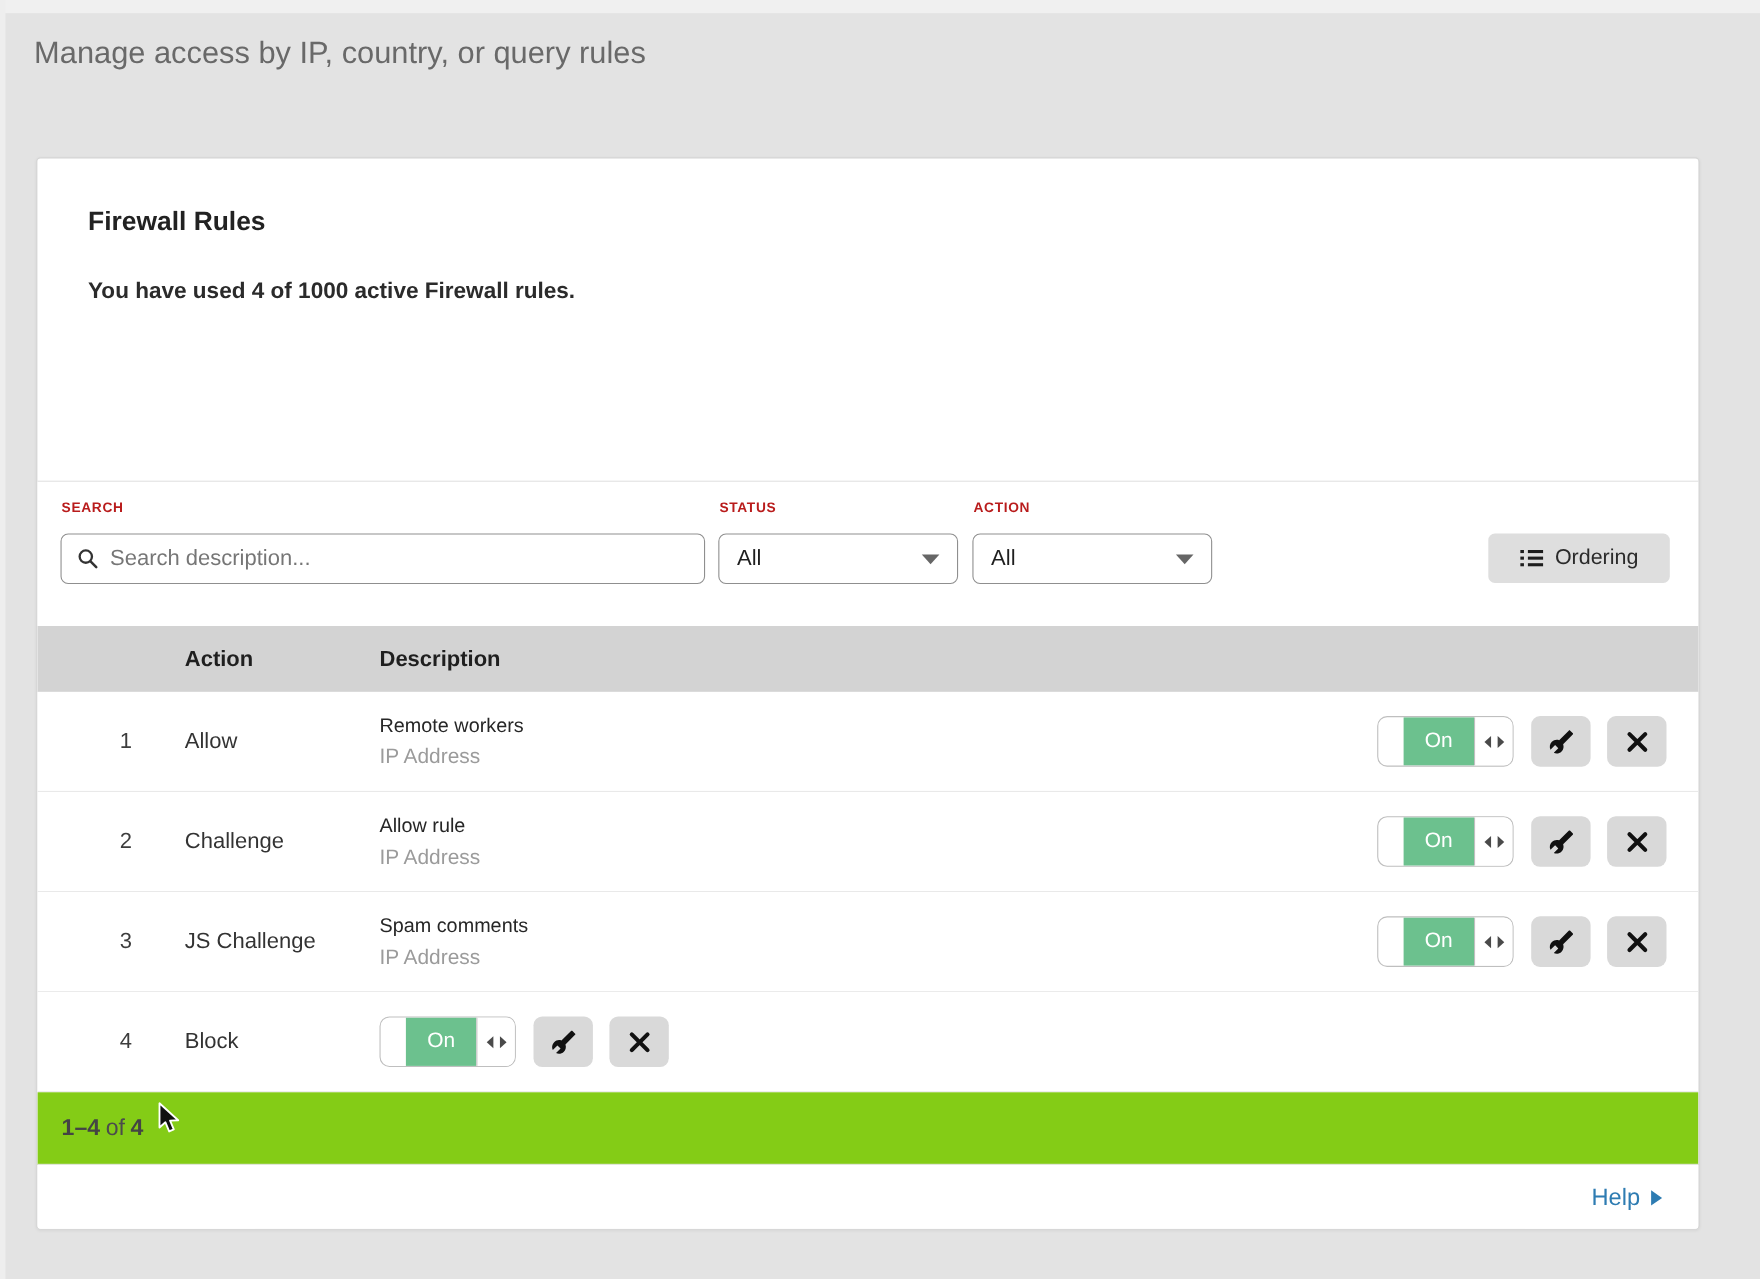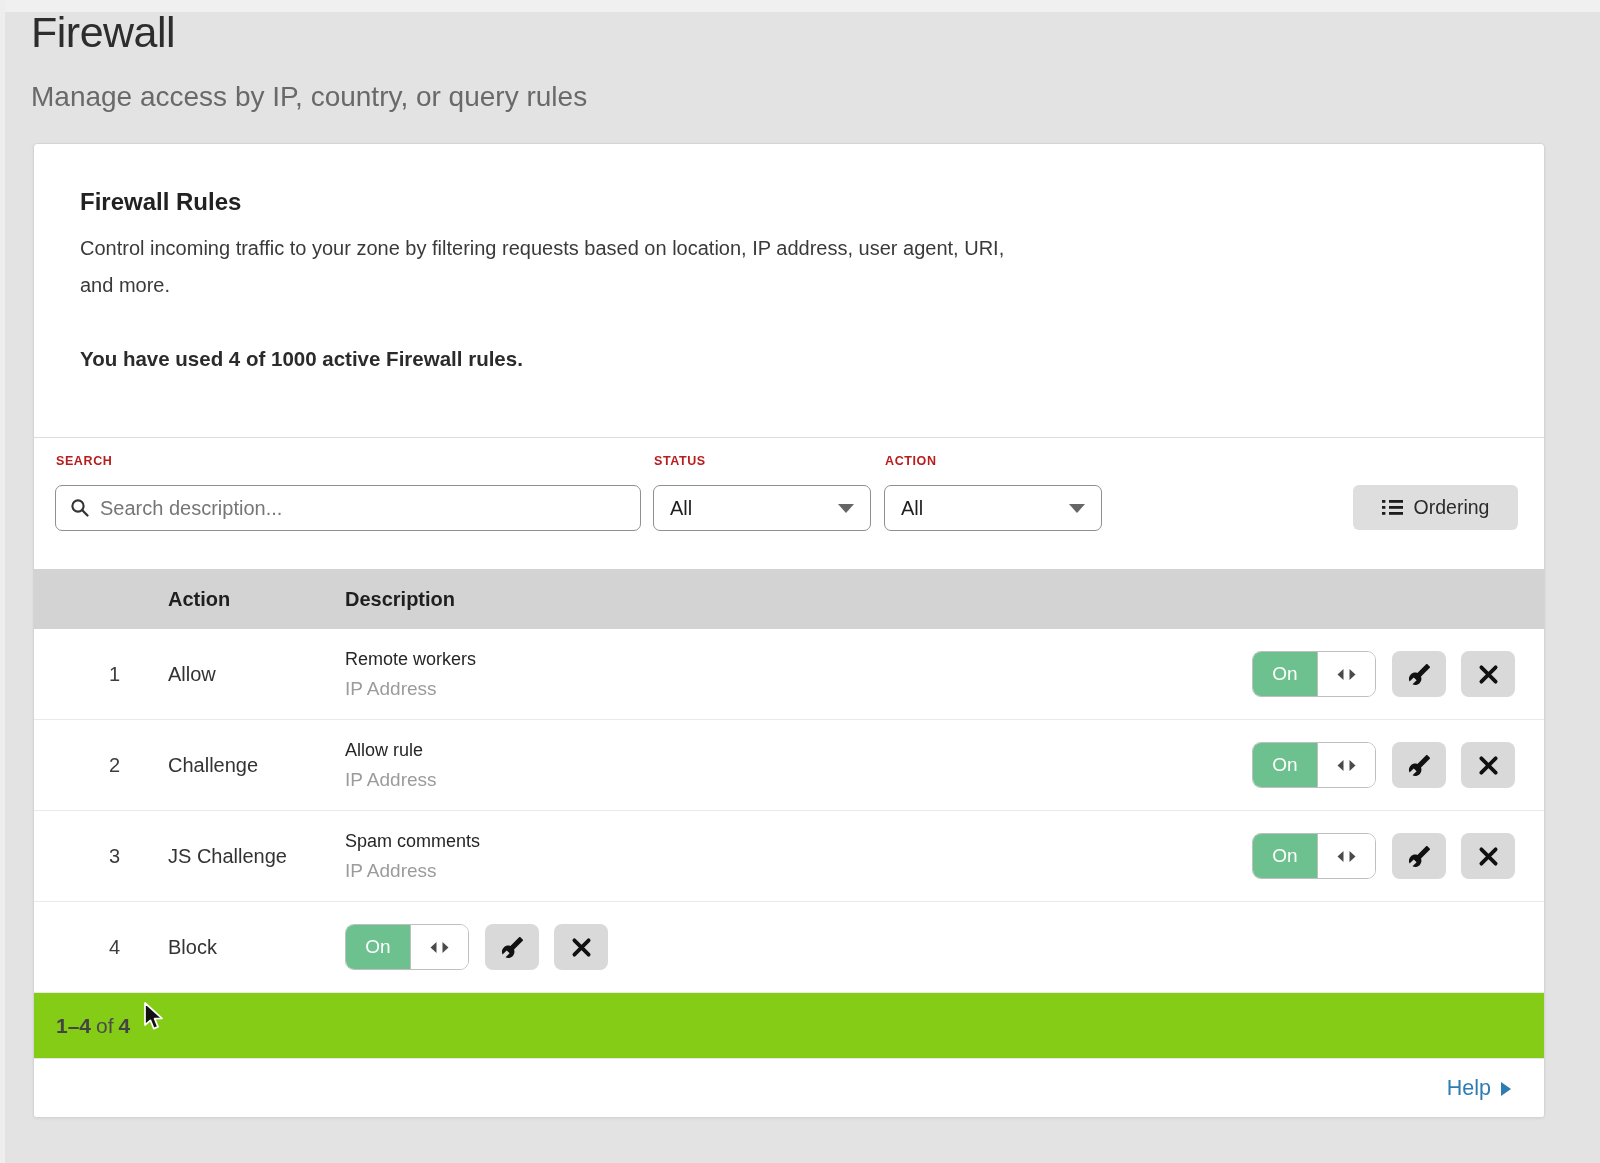--- a/index.html
+++ b/index.html
@@ -23,21 +23,21 @@
   .panel {
     position: absolute; left: 33px; top: 143px; width: 1512px; height: 975px;
     background: #ffffff; border: 1px solid #d4d4d4; border-radius: 4px;
     box-shadow: 0 1px 3px rgba(0,0,0,0.06);
     overflow: hidden;
   }
 
   
   .hero { display: flex; height: 294px; border-bottom: 1px solid #dcdcdc; }
   .hero-left { flex: 1; padding: 44px 40px 0 46px; }
-  .hero-heading { font-size: 24px; font-weight: 700; color: #222; margin-bottom: 14px; }
+  .hero-heading { font-size: 24px; font-weight: 700; color: #222; margin-bottom: 30px; }
   .hero-desc { font-size: 20px; line-height: 37px; color: #3a3a3a; max-width: 945px; margin-bottom: 36px; }
   .hero-usage { font-size: 20.5px; line-height: 37px; font-weight: 700; color: #2b2b2b; }
   .hero-right {
     width: 455px; background: #ececec; border-left: 1px solid #d8d8d8;
     display: flex; align-items: center; justify-content: center;
   }
   .create-btn {
     width: 249px; height: 44px; background: #2173a8; color: #ffffff;
     border: none; border-radius: 5px; font-size: 20px; font-weight: 600;
     font-family: inherit; cursor: pointer;
@@ -91,21 +91,21 @@
   .desc-title { font-size: 18px; color: #262626; }
   .desc-sub { font-size: 19px; color: #9b9b9b; }
   .col-controls { display: flex; align-items: center; margin-right: 29px; }
 
   .toggle {
     display: flex; width: 124px; height: 46px; border: 1px solid #bfbfbf;
     border-radius: 9px; overflow: hidden; cursor: pointer; background: #fff;
   }
   .toggle-on {
     width: 64px; background: #6cc18e; color: #fff; font-size: 19px; font-weight: 500;
-    display: flex; align-items: center; justify-content: center;
+    display: flex; align-items: center; justify-content: center; margin-left: 23px;
   }
   .toggle-knob {
     flex: 1; background: #fff; border-left: 1px solid #bfbfbf;
     display: flex; align-items: center; justify-content: center;
   }
   .icon-btn {
     width: 54px; height: 46px; background: #d9d9d9; border: none; border-radius: 8px;
     display: flex; align-items: center; justify-content: center; cursor: pointer;
   }
   .gap16 { width: 16px; } .gap15 { width: 15px; }
@@ -121,30 +121,28 @@
 
   .cursor { position: absolute; left: 143px; top: 1001px; pointer-events: none; }
 </style>
 </head>
 <body>
 
 <div class="edge-top"></div>
 <div class="edge-left"></div>
 
 <div class="page-header">
-  <div class="page-title">Firewall</div>
   <div class="page-subtitle">Manage access by IP, country, or query rules</div>
 </div>
 
 <div class="panel">
 
   <div class="hero">
     <div class="hero-left">
       <div class="hero-heading">Firewall Rules</div>
-      <div class="hero-desc">Control incoming traffic to your zone by filtering requests based on location, IP address, user agent, URI, and more.</div>
       <div class="hero-usage">You have used 4 of 1000 active Firewall rules.</div>
     </div>
   </div>
 
   <div class="filters">
     <div class="filter-label lbl-search">SEARCH</div>
     <div class="search-wrap">
       <svg width="20" height="20" viewBox="0 0 20 20">
         <circle cx="8" cy="8" r="5.6" fill="none" stroke="#333" stroke-width="2.1"></circle>
         <line x1="12.3" y1="12.3" x2="17.5" y2="17.5" stroke="#333" stroke-width="2.3" stroke-linecap="round"></line>

